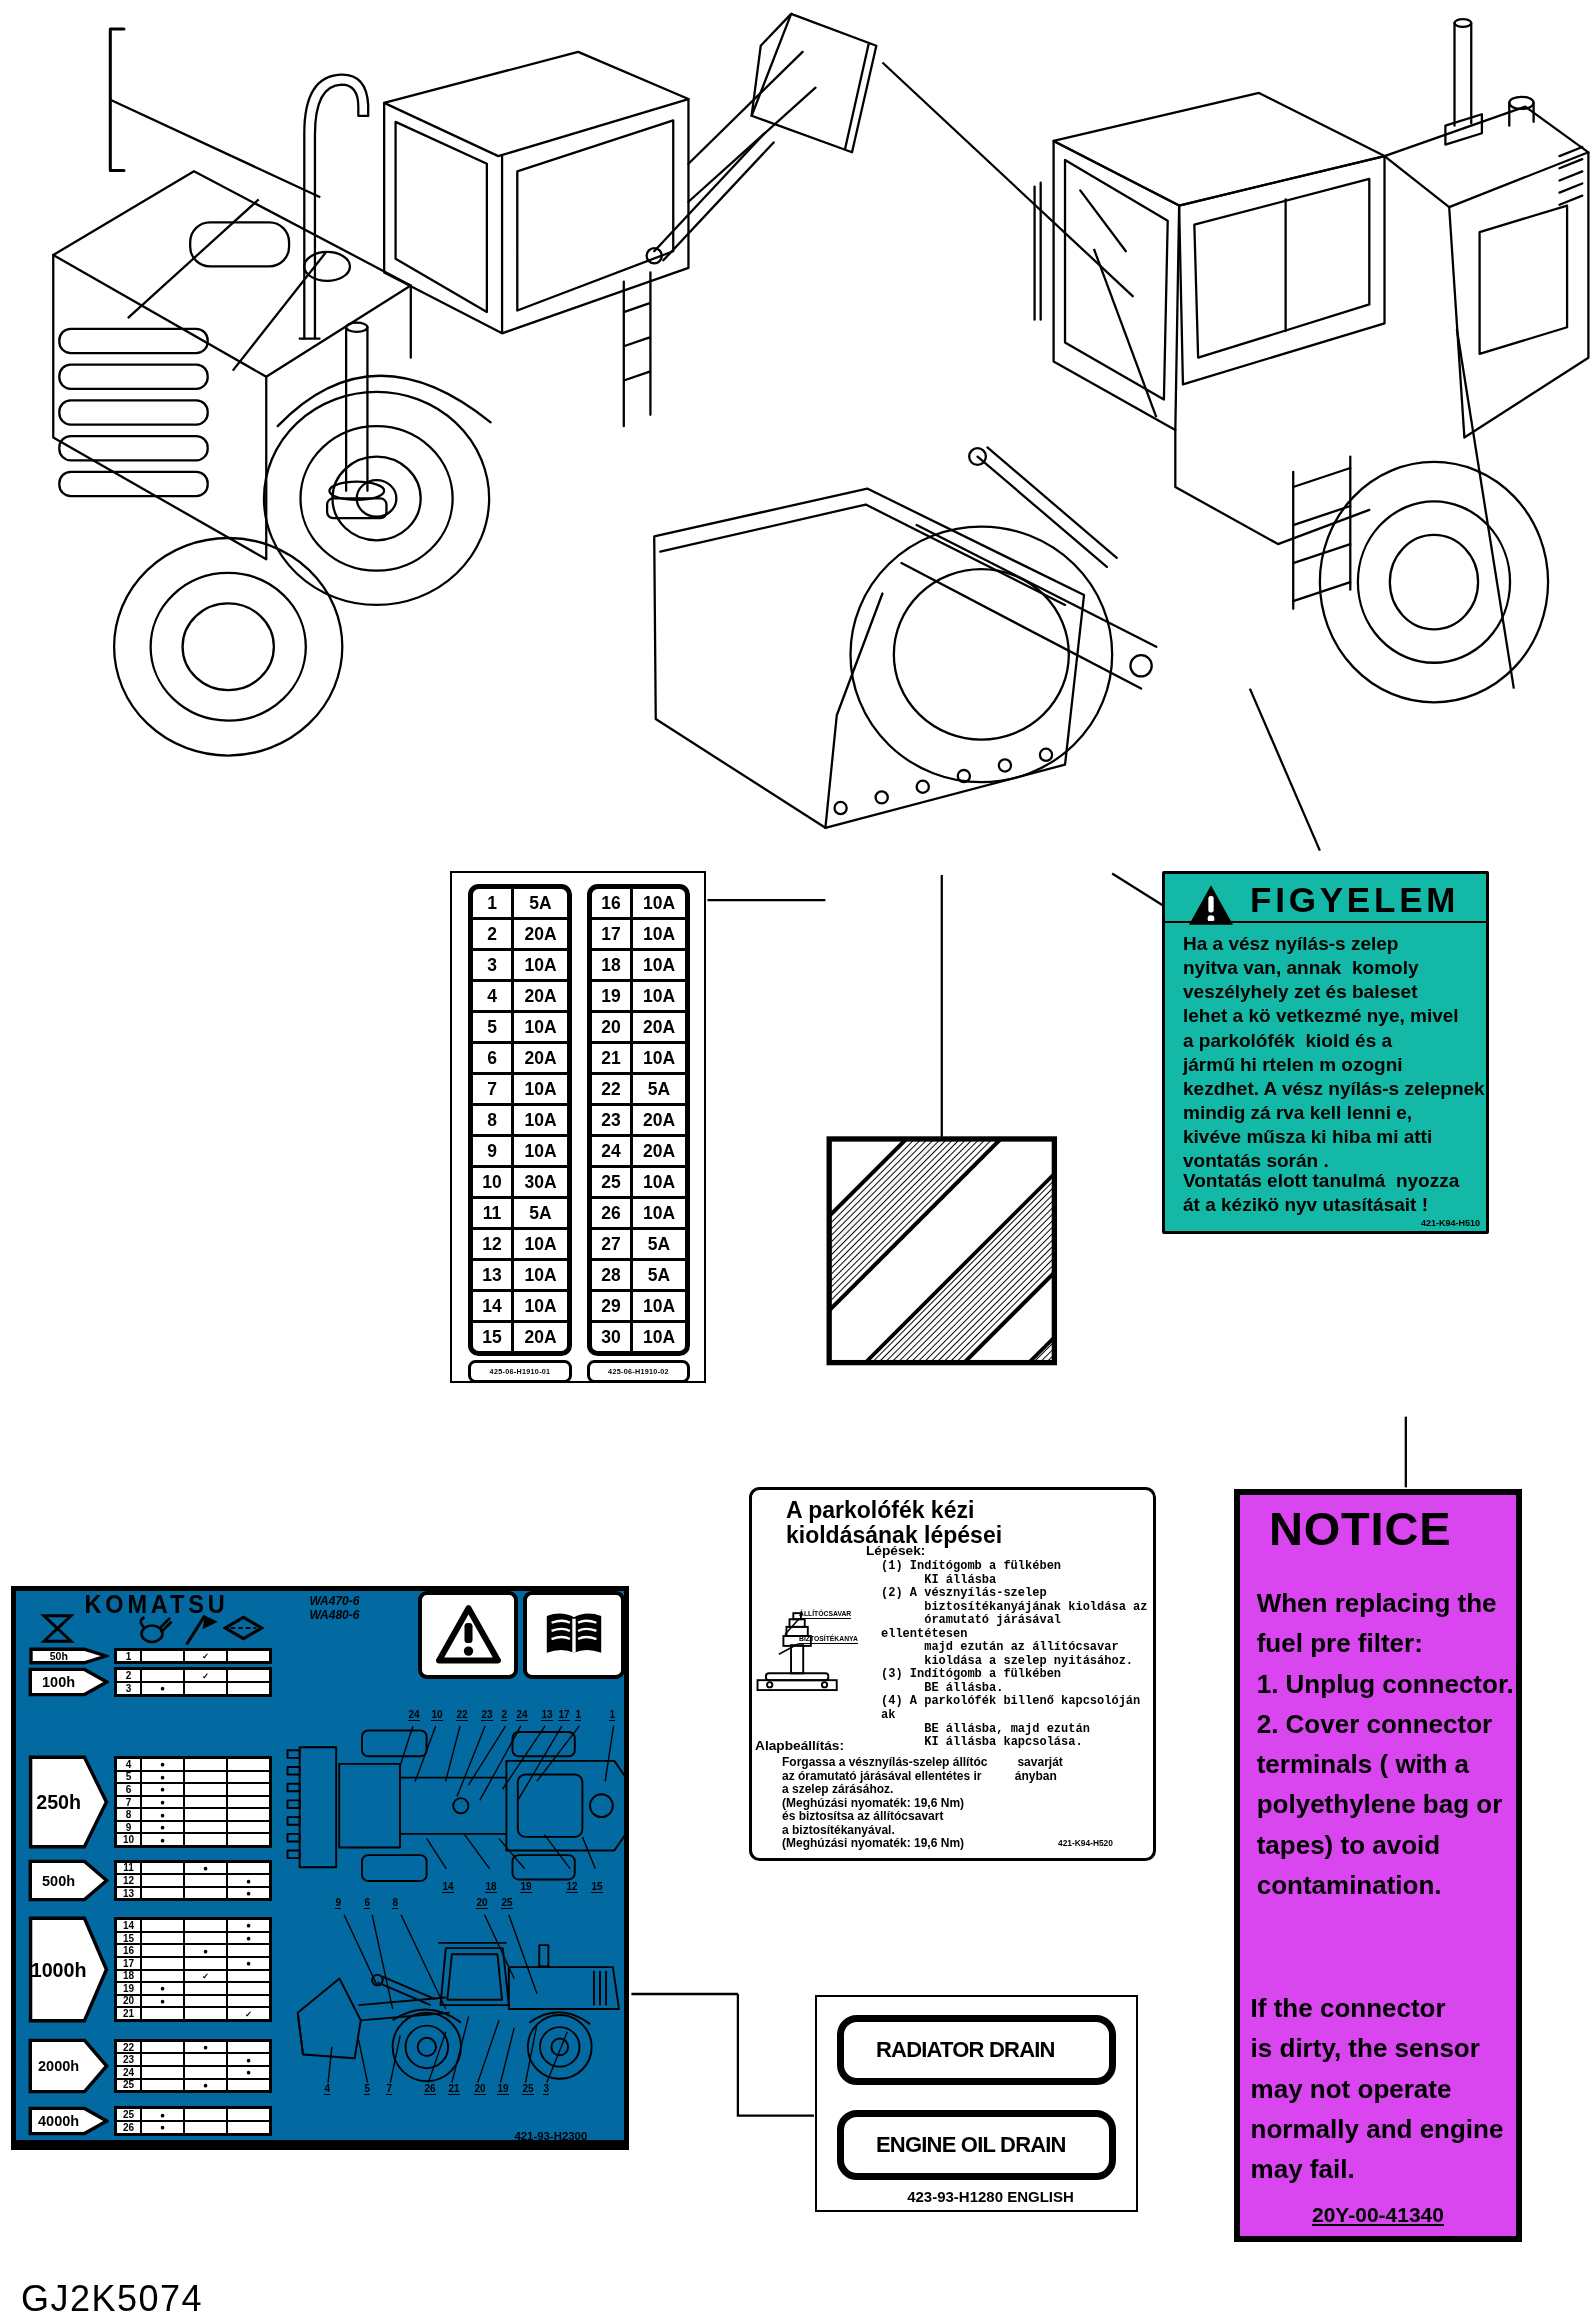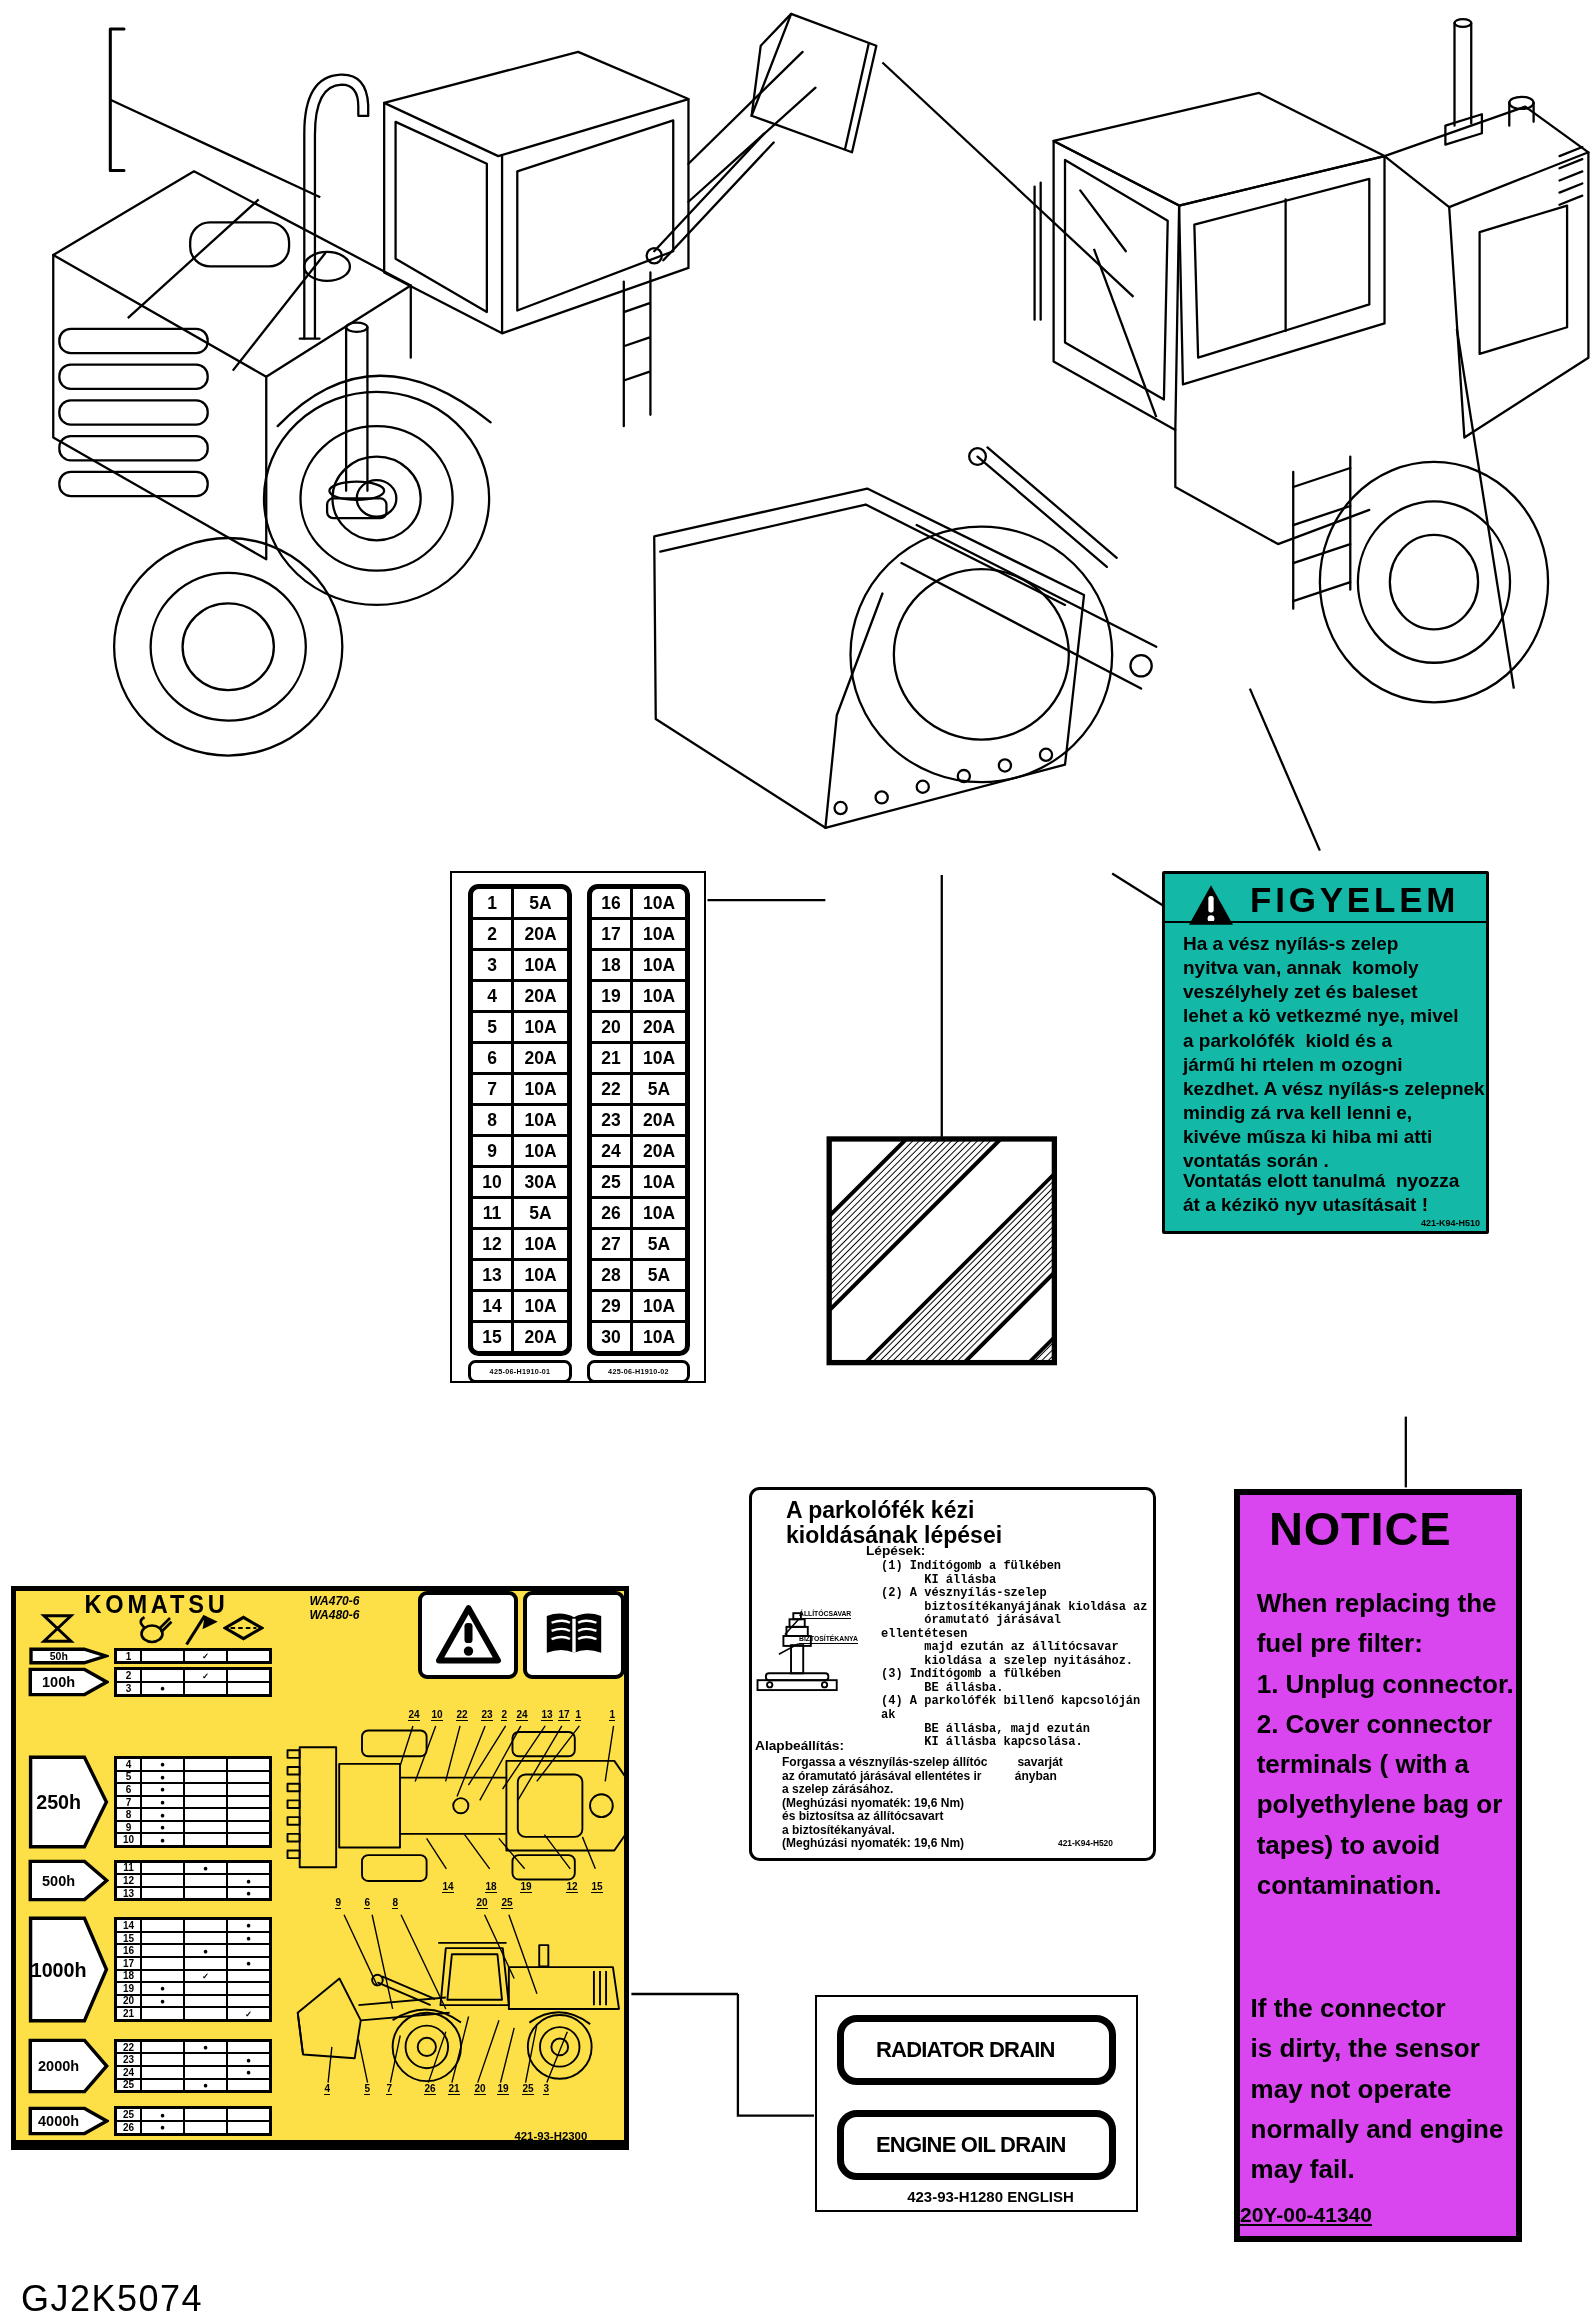--- a/index.html
+++ b/index.html
@@ -39,33 +39,33 @@
   #parking-base-heading{position:absolute;left:3px;top:248px;font-size:13.7px;font-weight:bold;}
   #parking-base{position:absolute;left:30px;top:266px;font-size:12px;font-weight:bold;line-height:1.13;}
   #parking-part{position:absolute;left:306px;top:348px;font-size:8.4px;font-weight:bold;}
   .valve-callout{position:absolute;font-size:6.8px;font-weight:bold;border-bottom:1.5px solid #000;padding-bottom:0.8px;}
 
   
   #notice-label{left:1234px;top:1489px;width:288px;height:753px;border:6.8px solid #000;box-sizing:border-box;background:#d946ef;}
   #notice-title{position:absolute;left:29px;top:6px;font-size:47px;font-weight:bold;letter-spacing:0.8px;}
   #notice-body{position:absolute;left:16.7px;top:88px;font-size:26px;font-weight:bold;line-height:1.55;}
   #notice-body2{position:absolute;left:10.6px;top:493px;font-size:26px;font-weight:bold;line-height:1.55;}
-  #notice-part{position:absolute;left:0;right:0;bottom:9px;text-align:left;font-size:21px;font-weight:bold;
+  #notice-part{position:absolute;left:0;right:0;bottom:9px;text-align:center;font-size:21px;font-weight:bold;
                text-decoration:underline;}
 
   
   #drain-label{left:815px;top:1995px;width:323px;height:217px;border:2.3px solid #000;box-sizing:border-box;background:#fff;}
   .drain-box{position:absolute;left:20px;width:279px;height:70px;border:7.6px solid #000;border-radius:20px;
              box-sizing:border-box;display:flex;align-items:center;padding-left:32px;font-size:22px;font-weight:bold;
              letter-spacing:-0.8px;transform-origin:left center;}
   #drain-part{position:absolute;left:0;right:0;bottom:4.6px;text-align:center;font-size:15px;font-weight:bold;padding-left:28px;}
 
   
   #chart-label{left:11.4px;top:1586px;width:618px;height:564px;border:5.3px solid #000;border-bottom:10.6px solid #000;
-               box-sizing:border-box;background:#fde047;}
+               box-sizing:border-box;background:#0369a1;}
   #chart-brand{position:absolute;left:68px;top:0px;font-size:23.6px;font-weight:900;letter-spacing:3.8px;transform:scaleY(1.1);}
   #chart-models{position:absolute;left:293px;top:3px;font-size:12px;font-weight:bold;font-style:italic;line-height:1.2;}
   .icon-box{position:absolute;top:0px;height:88px;border:4.6px solid #000;border-radius:9px;box-sizing:border-box;
             display:flex;align-items:center;justify-content:center;background:#fff;}
   #chart-blocks .mblock{position:absolute;left:12px;display:flex;align-items:center;gap:4.6px;}
   .mtable{border:3px solid #000;background:#fff;}
   .mrow{display:flex;height:10.6px;border-top:2.3px solid #000;}
   .mrow:first-child{border-top:0;}
   .mc{display:flex;align-items:center;justify-content:center;box-sizing:border-box;}
   .mn{width:23px;font-weight:bold;font-size:10px;}

